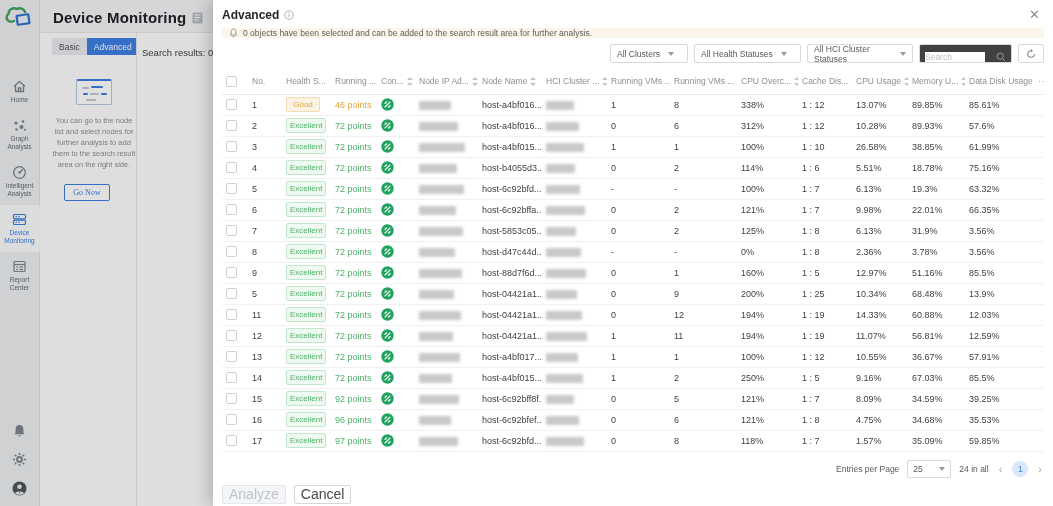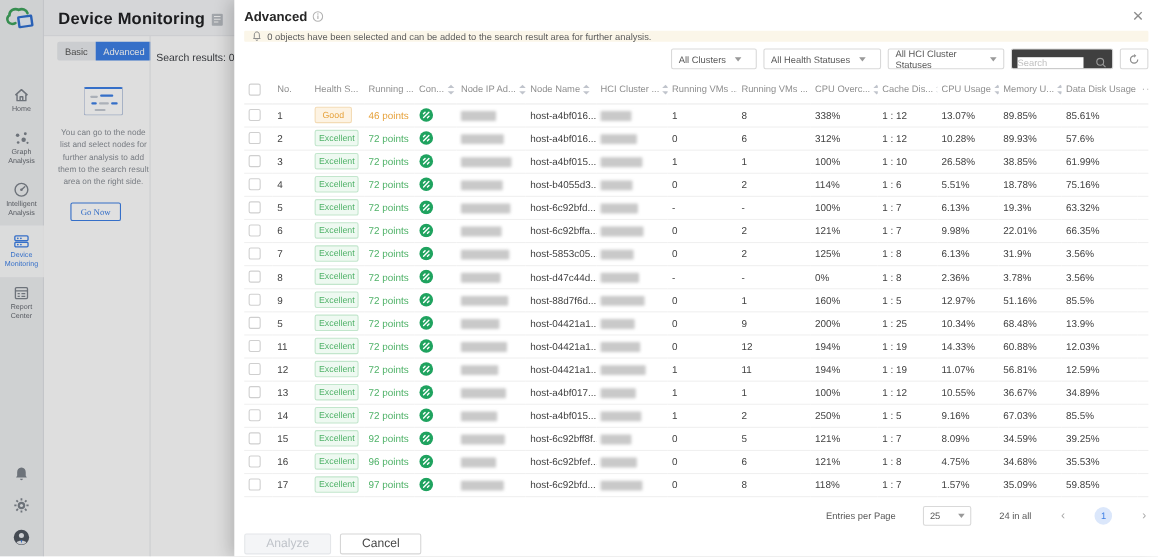--- a/index.html
+++ b/index.html
@@ -83,27 +83,27 @@
   .badge{display:inline-block;min-width:34px;text-align:center;font-size:8px;line-height:13px;border-radius:2px;padding:0 3px;}
   tr.lv-good .badge{color:var(--good-orange);background:#fdf3e3;border:1px solid #f3dbb5;}
   tr.lv-exc .badge{color:var(--exc-green);background:#eef9f1;border:1px solid #c2e6cc;}
   tr.lv-good .pts{color:var(--good-orange);}
   tr.lv-exc .pts{color:var(--exc-green);}
   .conn{display:inline-block;width:13px;height:13px;vertical-align:middle;}
   .conn svg{display:block;width:13px;height:13px;}
   .blur{display:inline-block;height:9px;background:#c9c9c9;border-radius:1px;filter:blur(1.6px);vertical-align:middle;}
   .more-dots{color:#9a9a9a;font-size:9px;letter-spacing:1px;}
 
-  .pagination{display:flex;align-items:center;justify-content:flex-end;gap:25px;padding:8px 9px 0 9px;font-size:8.5px;color:#595959;}
+  .pagination{display:flex;align-items:center;justify-content:flex-end;gap:8px;padding:8px 9px 0 9px;font-size:8.5px;color:#595959;}
   .epp-select{width:44px;height:18px;border:1px solid #d9d9d9;border-radius:2px;display:flex;align-items:center;padding:0 5px;cursor:pointer;background:#fff;}
   .epp-select .caret{margin-left:auto;width:0;height:0;border-left:3px solid transparent;border-right:3px solid transparent;border-top:4px solid #999;}
   .pg-chev{color:#a6a6a6;font-size:11px;cursor:pointer;padding:0 2px;}
   .pg-num{width:16px;height:16px;border-radius:50%;background:#dbe7fb;color:var(--accent-blue);display:flex;align-items:center;justify-content:center;font-size:8.5px;cursor:pointer;}
   .modal-footer{display:flex;gap:8px;padding:7px 9px;margin-top:auto;}
-  .btn{height:19px;padding:0 19px;font-size:11px;border-radius:2px;cursor:pointer;}
+  .btn{height:19px;padding:0 6px;font-size:14px;border-radius:2px;cursor:pointer;}
   .btn-disabled{background:#f4f5f7;border:1px solid #e4e6e9;color:#bfc3c9;}
   .btn-plain{background:#fff;border:1px solid #d6d6d6;color:#474747;}
 </style>
 </head>
 <body>
 
 <div class="stage">
 
   <div class="page">
     <div class="sidebar">
@@ -733,21 +733,21 @@
           </span></td>
           <td><span class="blur ip-blur" style="width: 41px;"></span></td>
           <td>host-a4bf017...</td>
           <td><span class="blur cl-blur" style="width: 32px;"></span></td>
           <td>1</td>
           <td>1</td>
           <td>100%</td>
           <td>1 : 12</td>
           <td>10.55%</td>
           <td>36.67%</td>
-          <td>34.89%</td>
+          <td>57.91%</td>
           <td></td>
         </tr>
 
         <tr class="lv-exc">
           <td><span class="cb"></span></td>
           <td>14</td>
           <td><span class="badge">Excellent</span></td>
           <td><span class="pts">72 points</span></td>
           <td><span class="conn">
             <svg viewBox="0 0 13 13">

